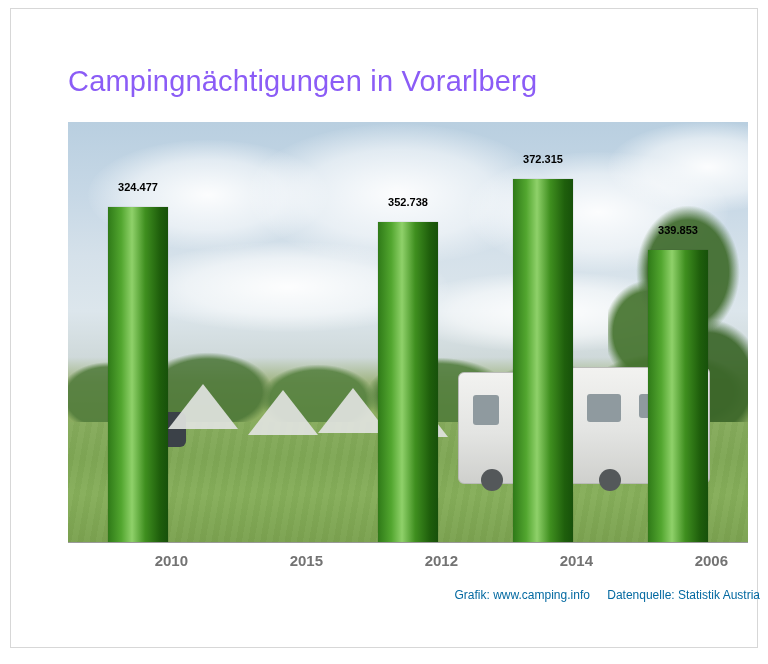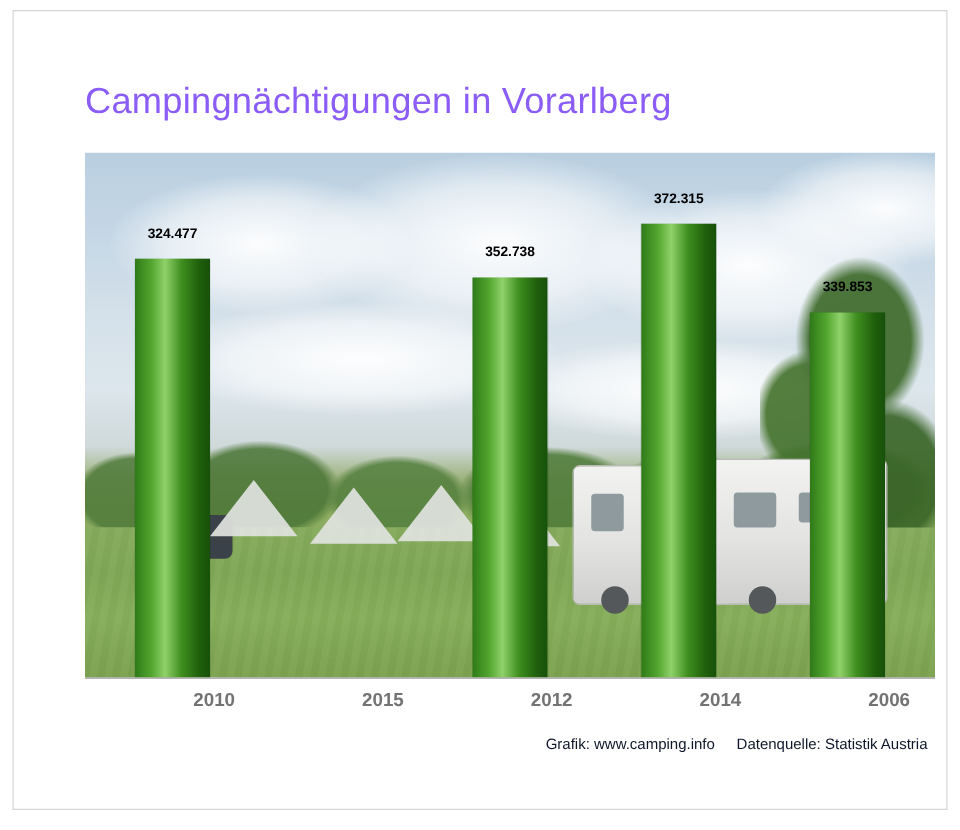--- a/index.html
+++ b/index.html
@@ -213,24 +213,24 @@
     position: absolute;
     top: 0;
     width: 100px;
     text-align: right;
     font-size: 15px;
     font-weight: bold;
     color: #737373;
   }
   .footer {
     position: absolute;
-    right: 26px;
+    right: 8px;
     top: 588px;
     font-size: 12px;
-    color: #0f172a;
+    color: #0369a1;
     white-space: nowrap;
   }
   .footer span + span { margin-left: 14px; }
 </style>
 </head>
 <body>
 
 <div class="page">
   <div class="frame"></div>
 

